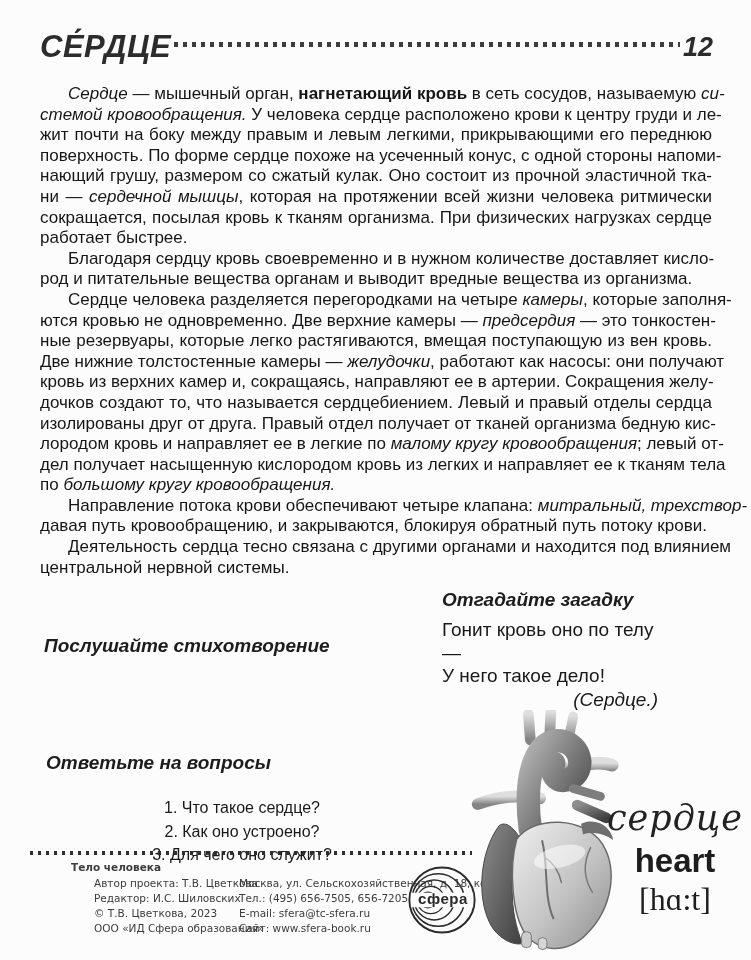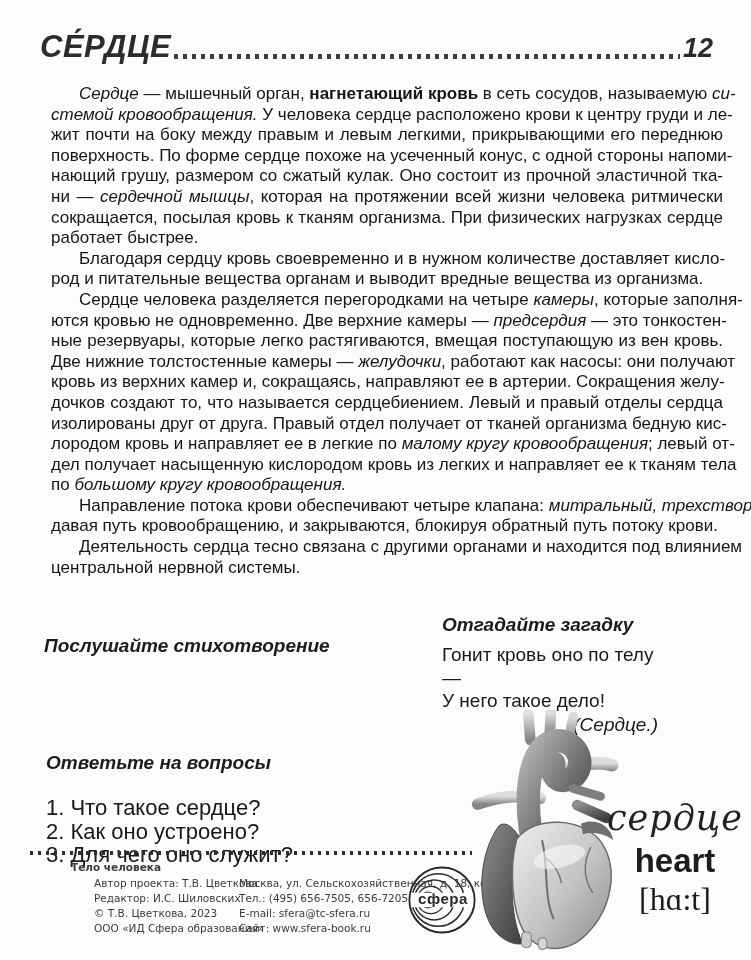--- a/index.html
+++ b/index.html
@@ -4,38 +4,38 @@
 <style>
   html,body{margin:0;padding:0;}
   body{background:#e9e9e9;font-family:"Liberation Sans",sans-serif;}
   #page{
     position:relative;width:751px;height:960px;margin:0 auto;
     background:#fcfcfc;overflow:hidden;color:#1a1a1a;
   }
   
   #header{
     position:absolute;left:40px;top:30px;width:673px;
-    display:flex;align-items:flex-end;
+    display:flex;align-items:center;
   }
   .page-title{
     font-style:italic;font-weight:bold;font-size:31px;line-height:34px;
     letter-spacing:.5px;color:#2c2c2c;white-space:nowrap;
   }
   .leader{
     flex:1;height:5px;margin:0 3px 5px 3px;
     background:repeating-linear-gradient(90deg,#3d3d3d 0 4px,transparent 4px 9px);
   }
   .page-num{
     font-style:italic;font-weight:bold;font-size:27px;line-height:30px;
     color:#2c2c2c;white-space:nowrap;margin-bottom:1px;
   }
   
   #article{
     position:absolute;left:40px;top:84px;width:672px;
-    font-size:17px;color:#161616;margin-left:11px;
+    font-size:17px;color:#161616;
   }
   .para{margin:0;}
   .line{
     line-height:20.6px;height:20.6px;white-space:nowrap;
     text-align:justify;text-align-last:justify;
   }
   .line.last{text-align-last:left;}
   .line.first{text-indent:28px;}
   .it{font-style:italic;}
   .bd{font-weight:bold;}
@@ -46,30 +46,30 @@
     color:rgba(255,255,255,.45);
     -webkit-text-stroke:2px rgba(185,185,185,.75);
     pointer-events:none;white-space:nowrap;z-index:5;
   }
   
   .sec-heading{
     font-style:italic;font-weight:bold;font-size:19px;line-height:24px;
     color:#1c1c1c;margin:0 0 7px 0;
   }
   #poem{position:absolute;left:44px;top:613px;width:392px;margin-top:21px;}
-  #riddle{position:absolute;left:442px;top:613px;width:220px;}
+  #riddle{position:absolute;left:442px;top:588px;width:220px;}
   .verse-line{font-size:19px;line-height:22.8px;color:#191919;}
   .riddle-answer{
     font-style:italic;font-size:19px;line-height:23px;text-align:right;
     padding-right:4px;margin-top:1px;color:#191919;
   }
   
   #questions{position:absolute;left:46px;top:751px;width:392px;}
   #questions .sec-heading{margin-bottom:21px;}
-  .q-line{font-size:22px;line-height:23.6px;color:#191919;}
+  .q-line{font-size:16px;line-height:23.6px;color:#191919;text-align:center;}
   
   #sep{
     position:absolute;left:30px;top:851px;width:442px;height:4px;
     background:repeating-linear-gradient(90deg,#2e2e2e 0 3px,transparent 3px 8px);
   }
   .foot{font-family:"DejaVu Sans",sans-serif;font-size:10.5px;line-height:15px;color:#3c3c3c;margin-left:23px;}
   #foot-series{position:absolute;left:48px;top:860px;font-weight:bold;}
   #foot-credits{position:absolute;left:48px;top:876px;}
   #foot-contacts{position:absolute;left:193px;top:876px;}
   #sfera-logo{position:absolute;left:406px;top:864px;width:72px;height:72px;}

